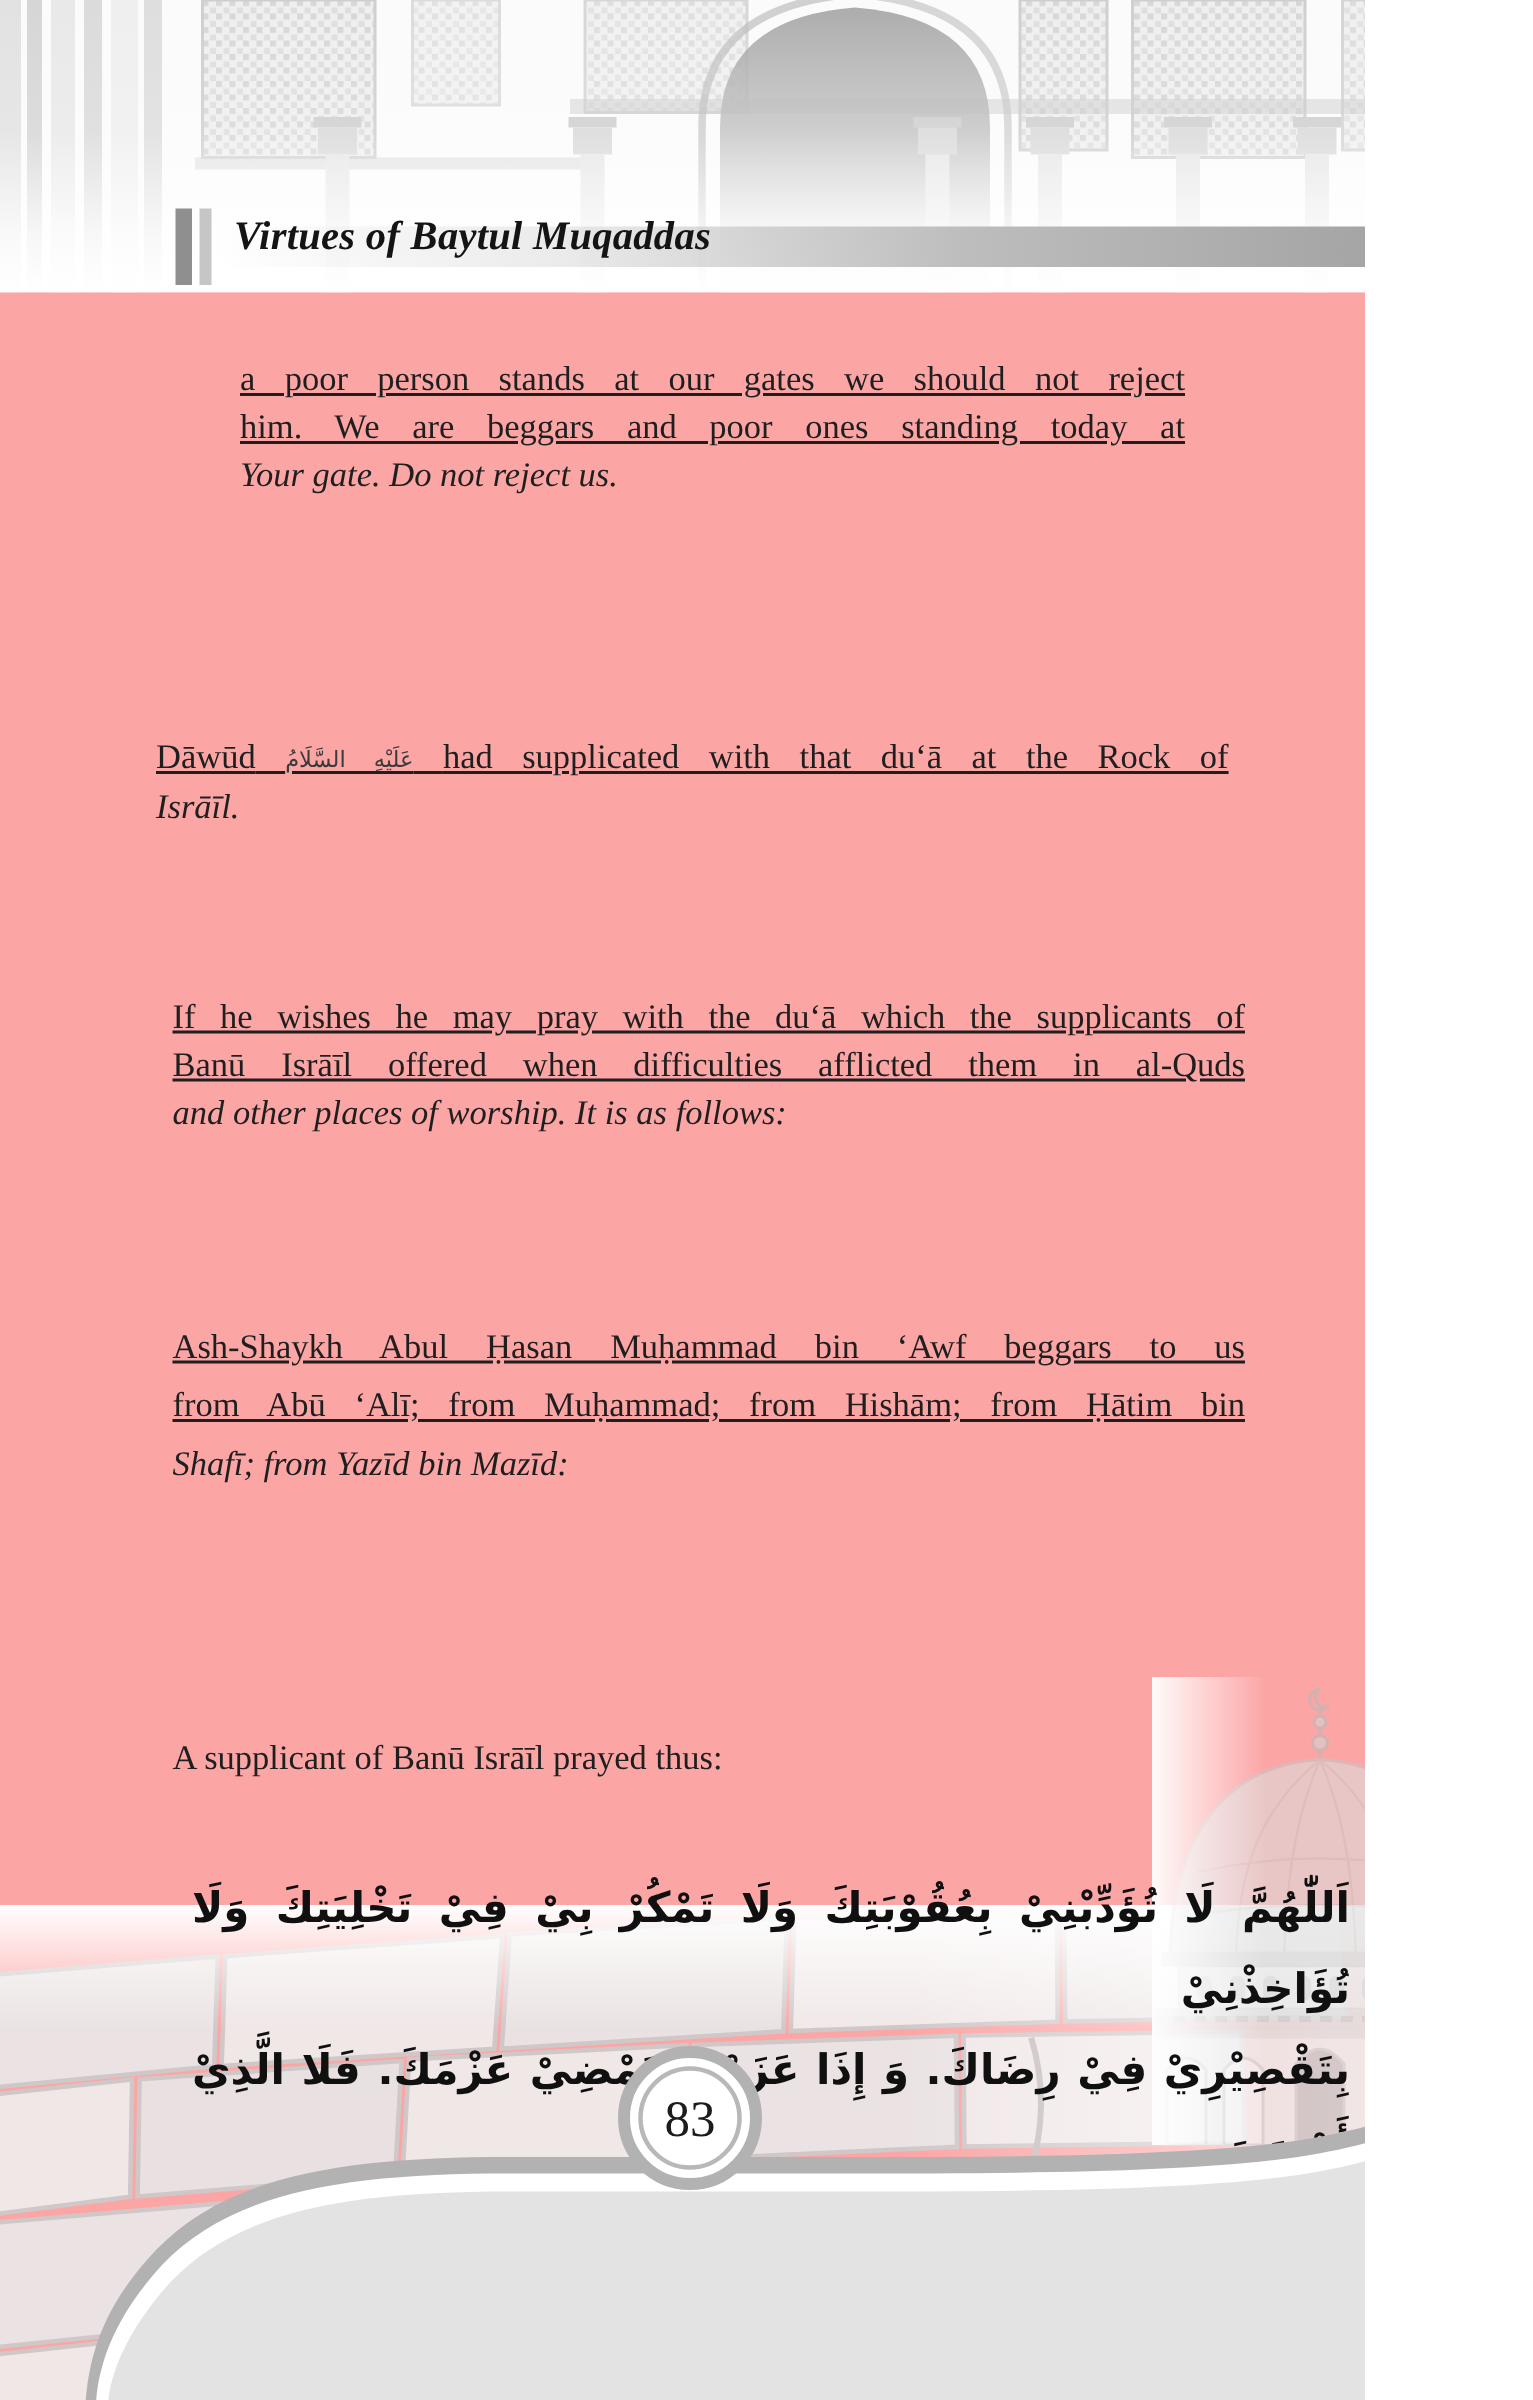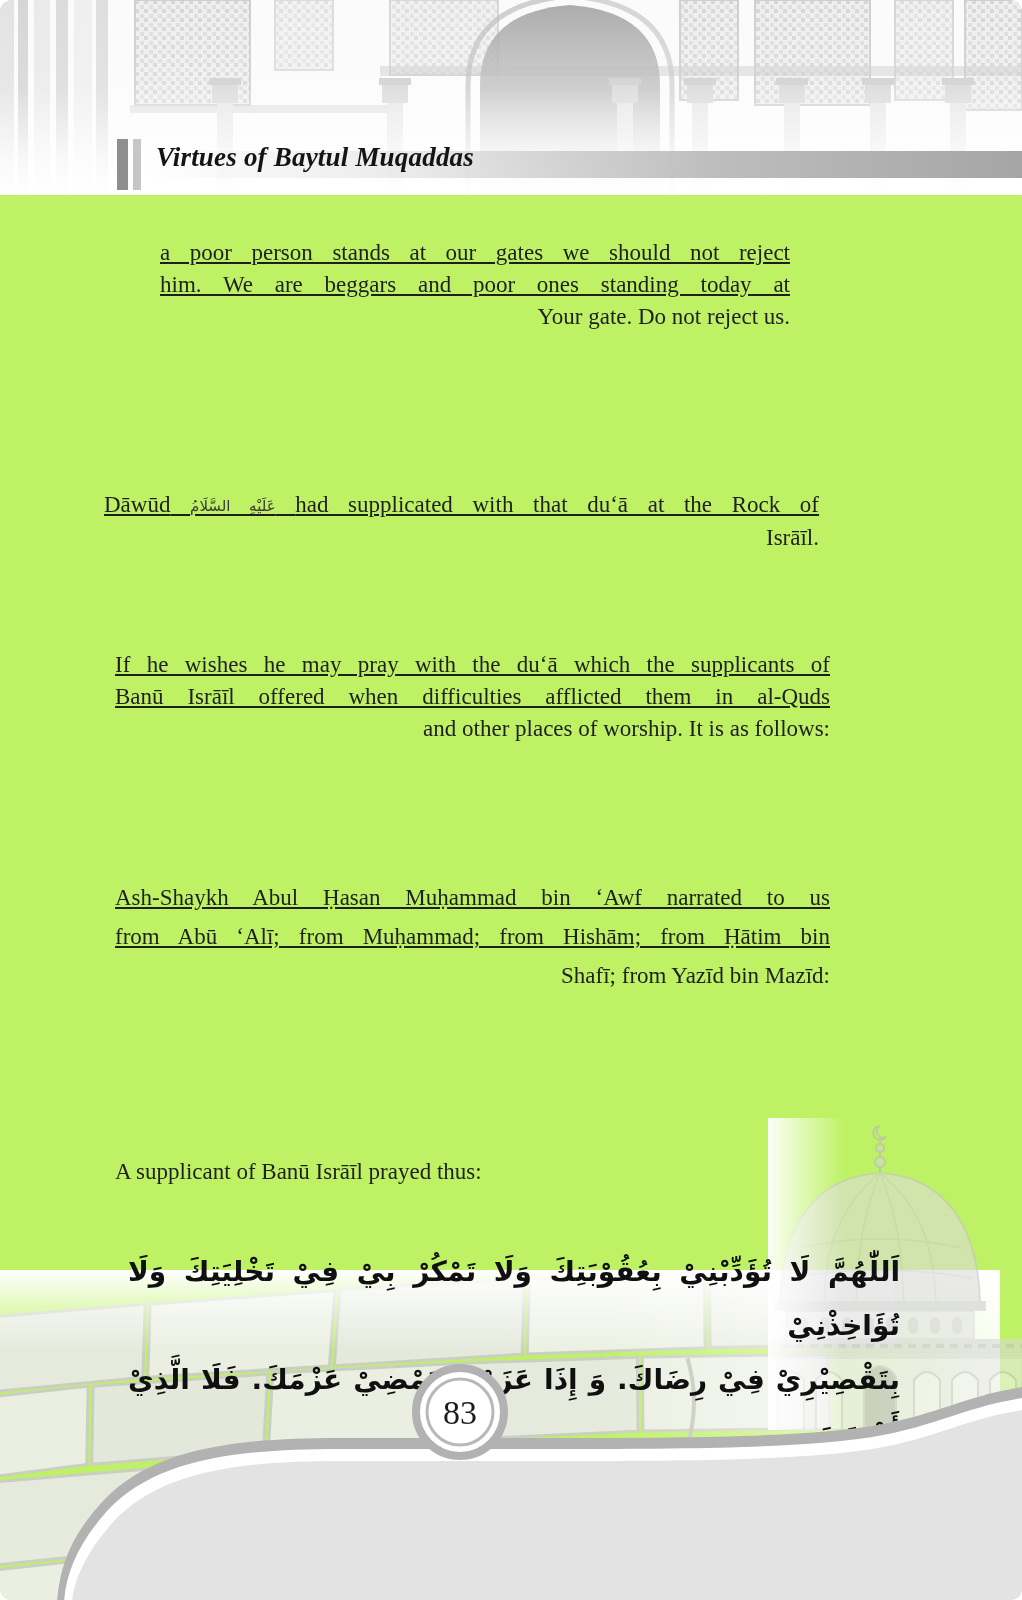--- a/index.html
+++ b/index.html
@@ -1,38 +1,38 @@
 <!DOCTYPE html>
 <html><head>
 <meta charset="utf-8">
 <style>
   html,body{margin:0;padding:0;background:#ffffff;}
   #page{
-    position:relative; width:1022px; height:1600px; overflow:hidden;
-    background:#bef264; font-family:"Liberation Serif","DejaVu Serif",serif;border-radius:12px;
+    position:relative; width:910px; height:1600px; overflow:hidden;
+    background:#fca5a5; font-family:"Liberation Serif","DejaVu Serif",serif;
   }
   
   .banner{position:absolute;left:0;top:0;width:1022px;height:195px;}
   .hbar{
     position:absolute; left:148px; right:0; top:151px; height:27px;
     background:linear-gradient(90deg, rgba(230,230,230,0) 0%, rgba(210,210,210,.45) 30%, #bdbdbd 65%, #a5a5a5 100%);
   }
   .vbar1{position:absolute;left:117px;top:139px;width:11px;height:51px;background:#8f8f8f;}
   .vbar2{position:absolute;left:133px;top:139px;width:8px;height:51px;background:#c6c6c6;}
   .title{
     position:absolute;left:156px;top:142px;width:600px;
     font-size:27px;font-weight:bold;font-style:italic;color:#141414;letter-spacing:.2px;
   }
   
   .para{position:absolute;font-size:23px;line-height:32px;color:#1f1f1f;}
   .jl{text-align:justify;text-align-last:justify;text-decoration:underline;}
-  .ll{text-align:right;}
+  .ll{text-align:left;font-style:italic;}
   .p1{left:160px;top:206px;width:630px;}
   .p2{left:104px;top:320px;width:715px;margin-top:42px;}
-  .p3{left:115px;top:415px;width:715px;}
+  .p3{left:115px;top:428px;width:715px;}
   .p4{left:115px;top:548px;width:715px;line-height:39px;}
   .p5{left:115px;top:676px;width:715px;margin-top:33px;}
   .honorific{
     font-family:"DejaVu Sans",sans-serif;font-size:15px;font-weight:normal;
     color:#3a3a3a;vertical-align:1px;
   }
   .arabic{
     position:absolute;left:128px;top:733px;width:772px;direction:rtl;
     font-family:"DejaVu Sans",sans-serif;font-weight:bold;
     font-size:28px;line-height:54px;color:#101010;
@@ -252,21 +252,21 @@
     <div class="ll">Isrāīl.</div>
   </div>
 
   <div class="para p3 txt">
     <div class="jl">If he wishes he may pray with the du‘ā which the supplicants of</div>
     <div class="jl">Banū Isrāīl offered when difficulties afflicted them in al-Quds</div>
     <div class="ll">and other places of worship. It is as follows:</div>
   </div>
 
   <div class="para p4 txt">
-    <div class="jl">Ash-Shaykh Abul Ḥasan Muḥammad bin ‘Awf narrated to us</div>
+    <div class="jl">Ash-Shaykh Abul Ḥasan Muḥammad bin ‘Awf beggars to us</div>
     <div class="jl">from Abū ‘Alī; from Muḥammad; from Hishām; from Ḥātim bin</div>
     <div class="ll">Shafī; from Yazīd bin Mazīd:</div>
   </div>
 
   <div class="para p5 txt">A supplicant of Banū Isrāīl prayed thus:</div>
 
   <div class="arabic txt" dir="rtl">
     <div class="ar-jl">اَللّٰهُمَّ لَا تُؤَدِّبْنِيْ بِعُقُوْبَتِكَ وَلَا تَمْكُرْ بِيْ فِيْ تَخْلِيَتِكَ وَلَا تُؤَاخِذْنِيْ</div>
     <div class="ar-jl">بِتَقْصِيْرِيْ فِيْ رِضَاكَ. وَ إِذَا عَزَمْتَ تَمْضِيْ عَزْمَكَ. فَلَا الَّذِيْ أَحْسَنَ</div>
     <div class="ar-jl">اِسْتَغْنَى عَنْكَ وَلَا عَنْ عَوْنِكَ. وَلَا الَّذِيْ أَسَاءَ عَلَيْكَ وَلَا اِسْتَنَدَ بِشَيْءٍ</div>

